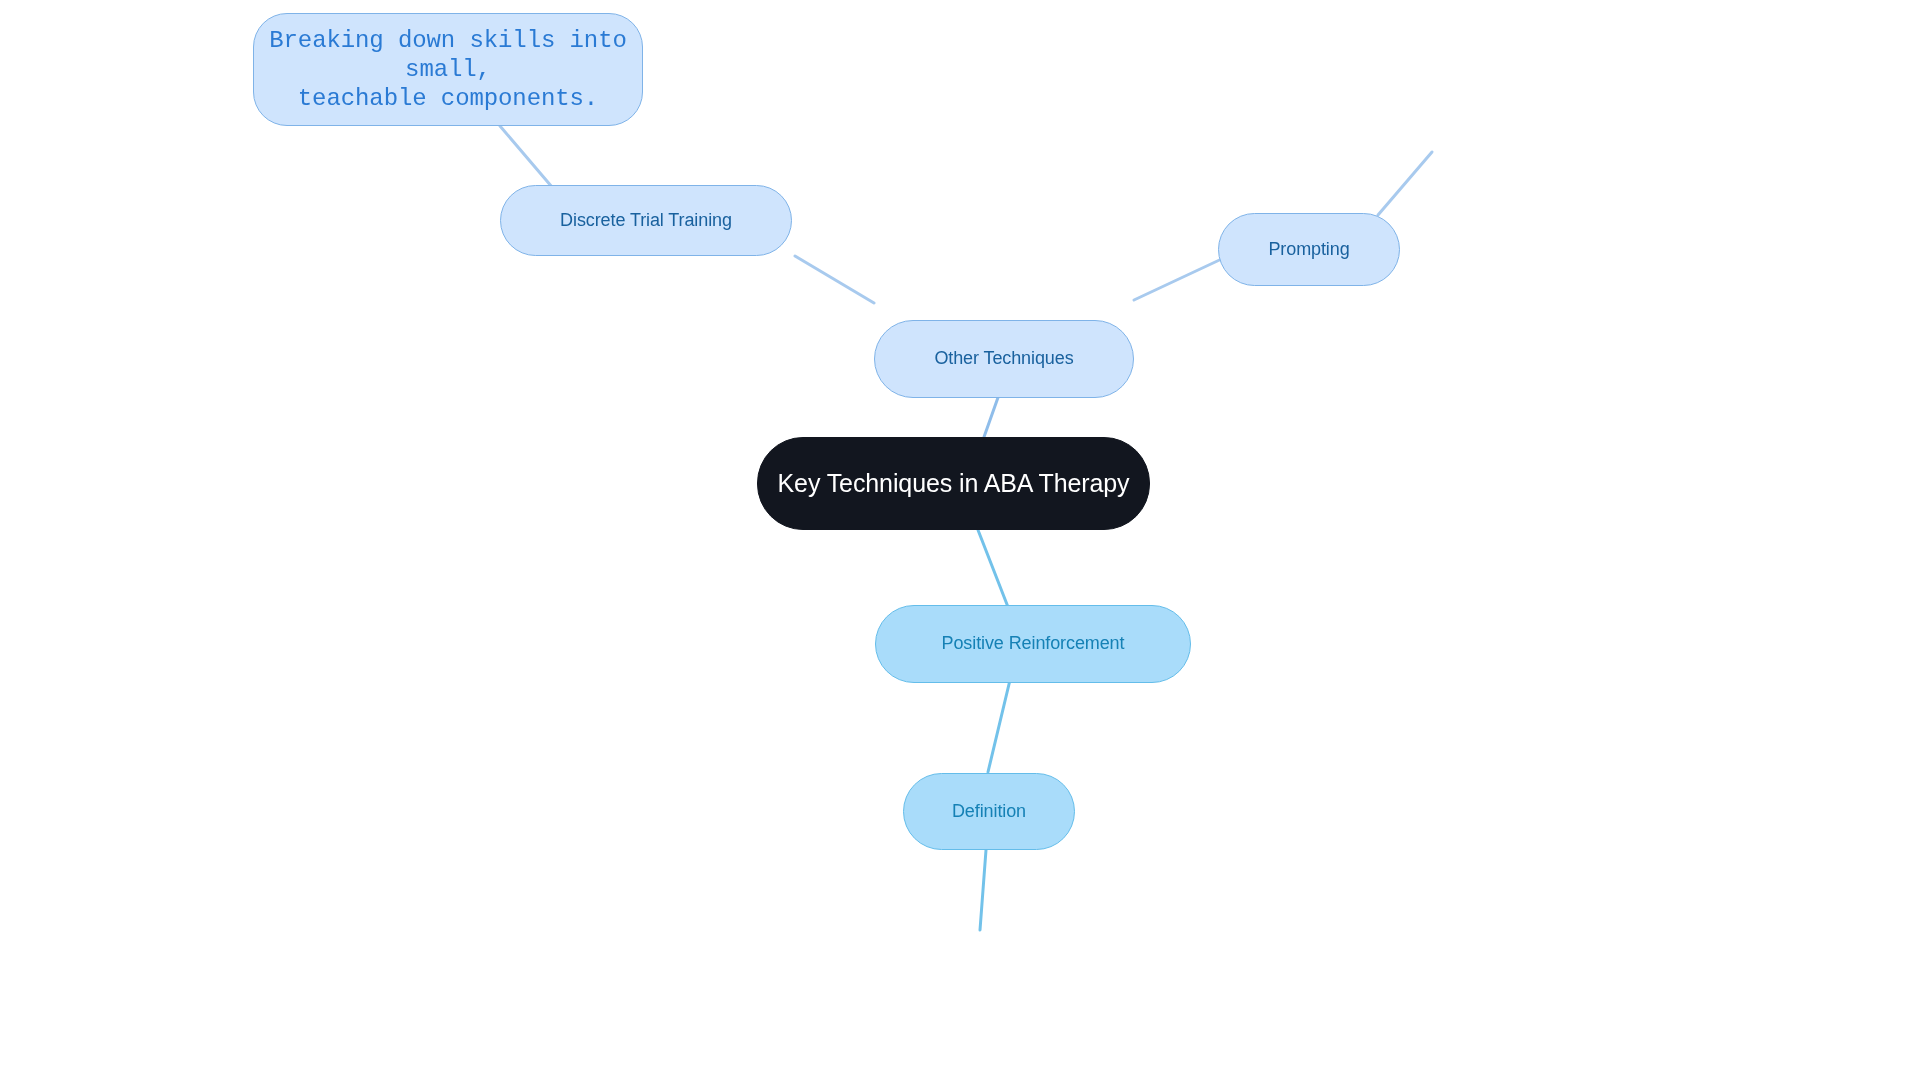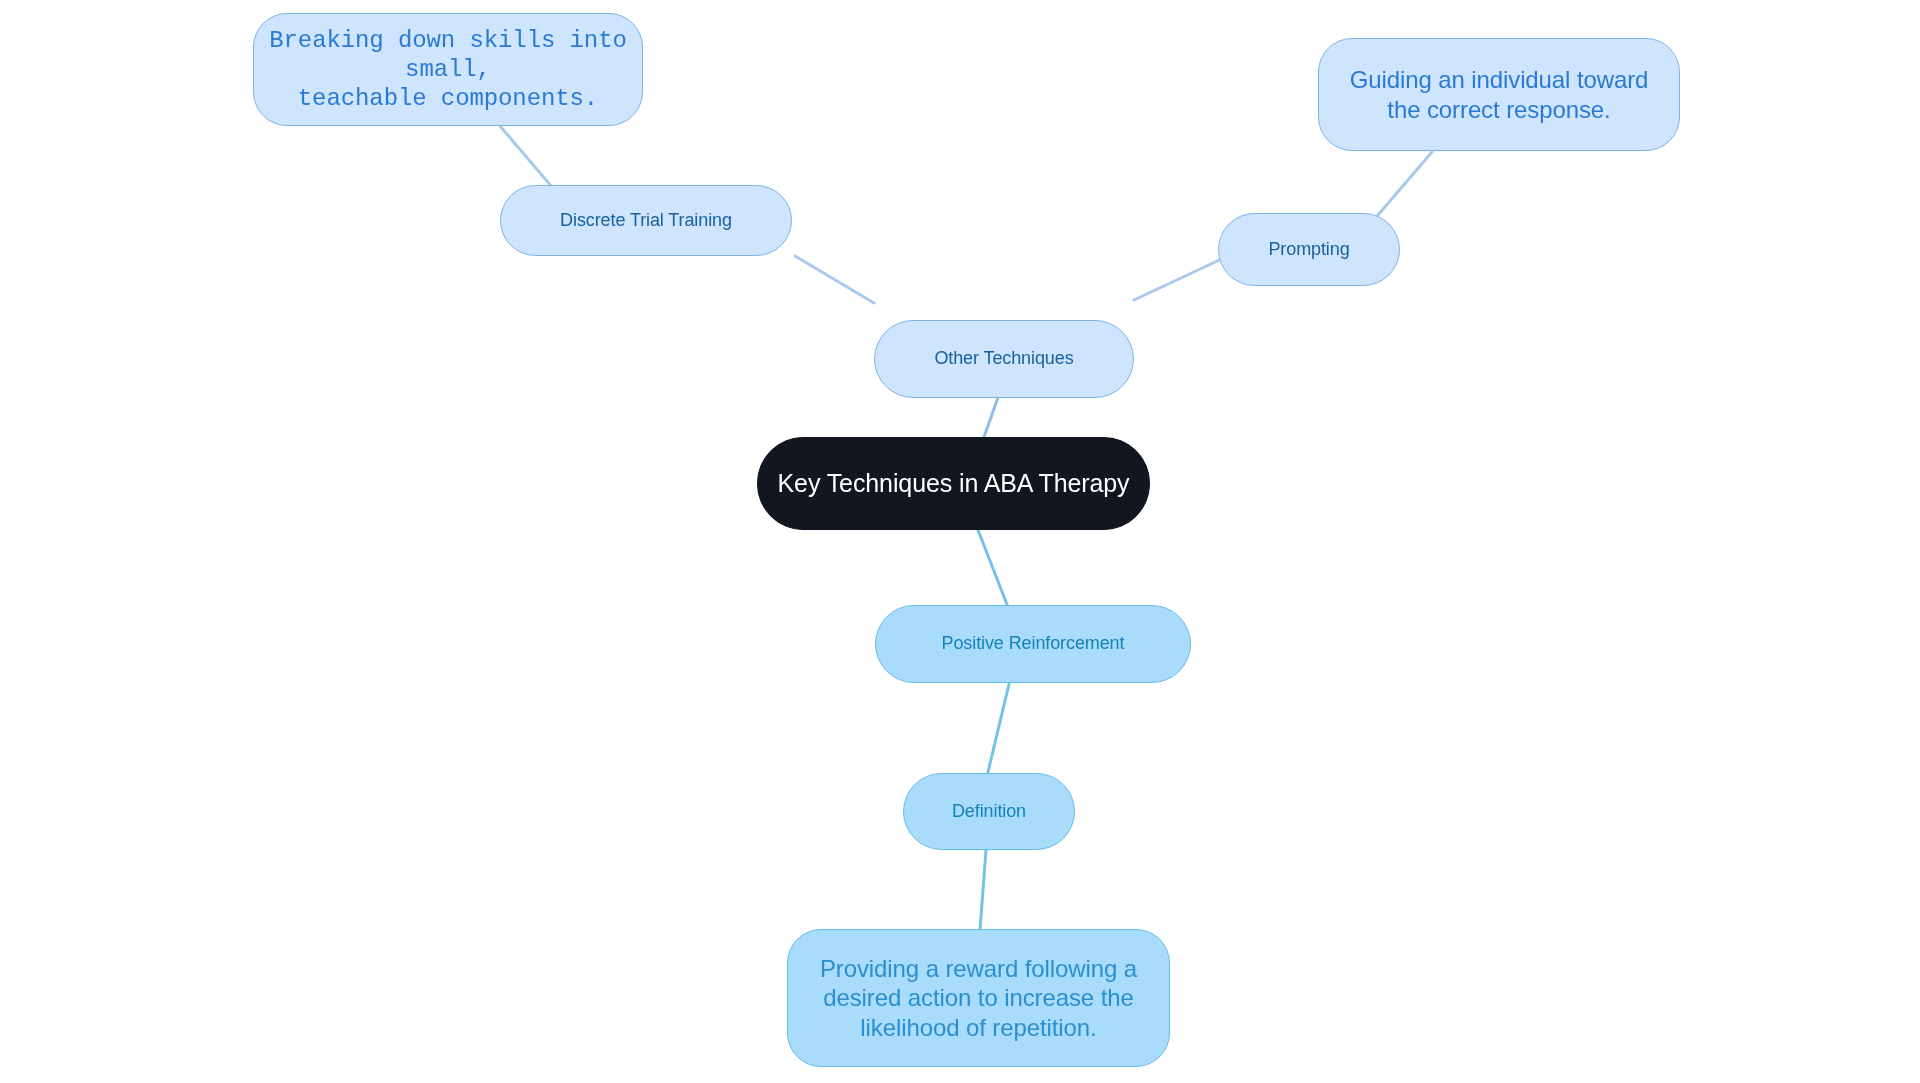--- a/index.html
+++ b/index.html
@@ -99,24 +99,20 @@
 
   <div class="node node-leaf-pale fs-24" style="left:253px; top:13px; width:390px; height:113px;font-family:Liberation Mono, monospace;">
     <span class="node-label">Breaking down skills into small,
 teachable components.</span>
   </div>
 
   <div class="node node-branch-pale fs-26" style="left:500px; top:185px; width:292px; height:71px;">
     <span class="node-label">Discrete Trial Training</span>
   </div>
 
-  <div class="node node-leaf-pale fs-24" style="left:1318px; top:38px; width:362px; height:113px;">
-    <span class="node-label">Guiding an individual toward
-the correct response.</span>
-  </div>
 
   <div class="node node-branch-pale fs-26" style="left:1218px; top:213px; width:182px; height:73px;">
     <span class="node-label">Prompting</span>
   </div>
 
   <div class="node node-branch-pale fs-26" style="left:874px; top:278px; width:260px; height:78px;margin-top:42px;">
     <span class="node-label">Other Techniques</span>
   </div>
 
   <div class="node node-root" style="left:757px; top:437px; width:393px; height:93px;">
@@ -124,19 +120,14 @@
   </div>
 
   <div class="node node-branch-sky fs-26" style="left:875px; top:605px; width:316px; height:78px;">
     <span class="node-label">Positive Reinforcement</span>
   </div>
 
   <div class="node node-branch-sky fs-26" style="left:903px; top:773px; width:172px; height:77px;">
     <span class="node-label">Definition</span>
   </div>
 
-  <div class="node node-leaf-sky fs-24" style="left:787px; top:929px; width:383px; height:138px;">
-    <span class="node-label">Providing a reward following a
-desired action to increase the
-likelihood of repetition.</span>
-  </div>
 
 </div>
 
 </body></html>

